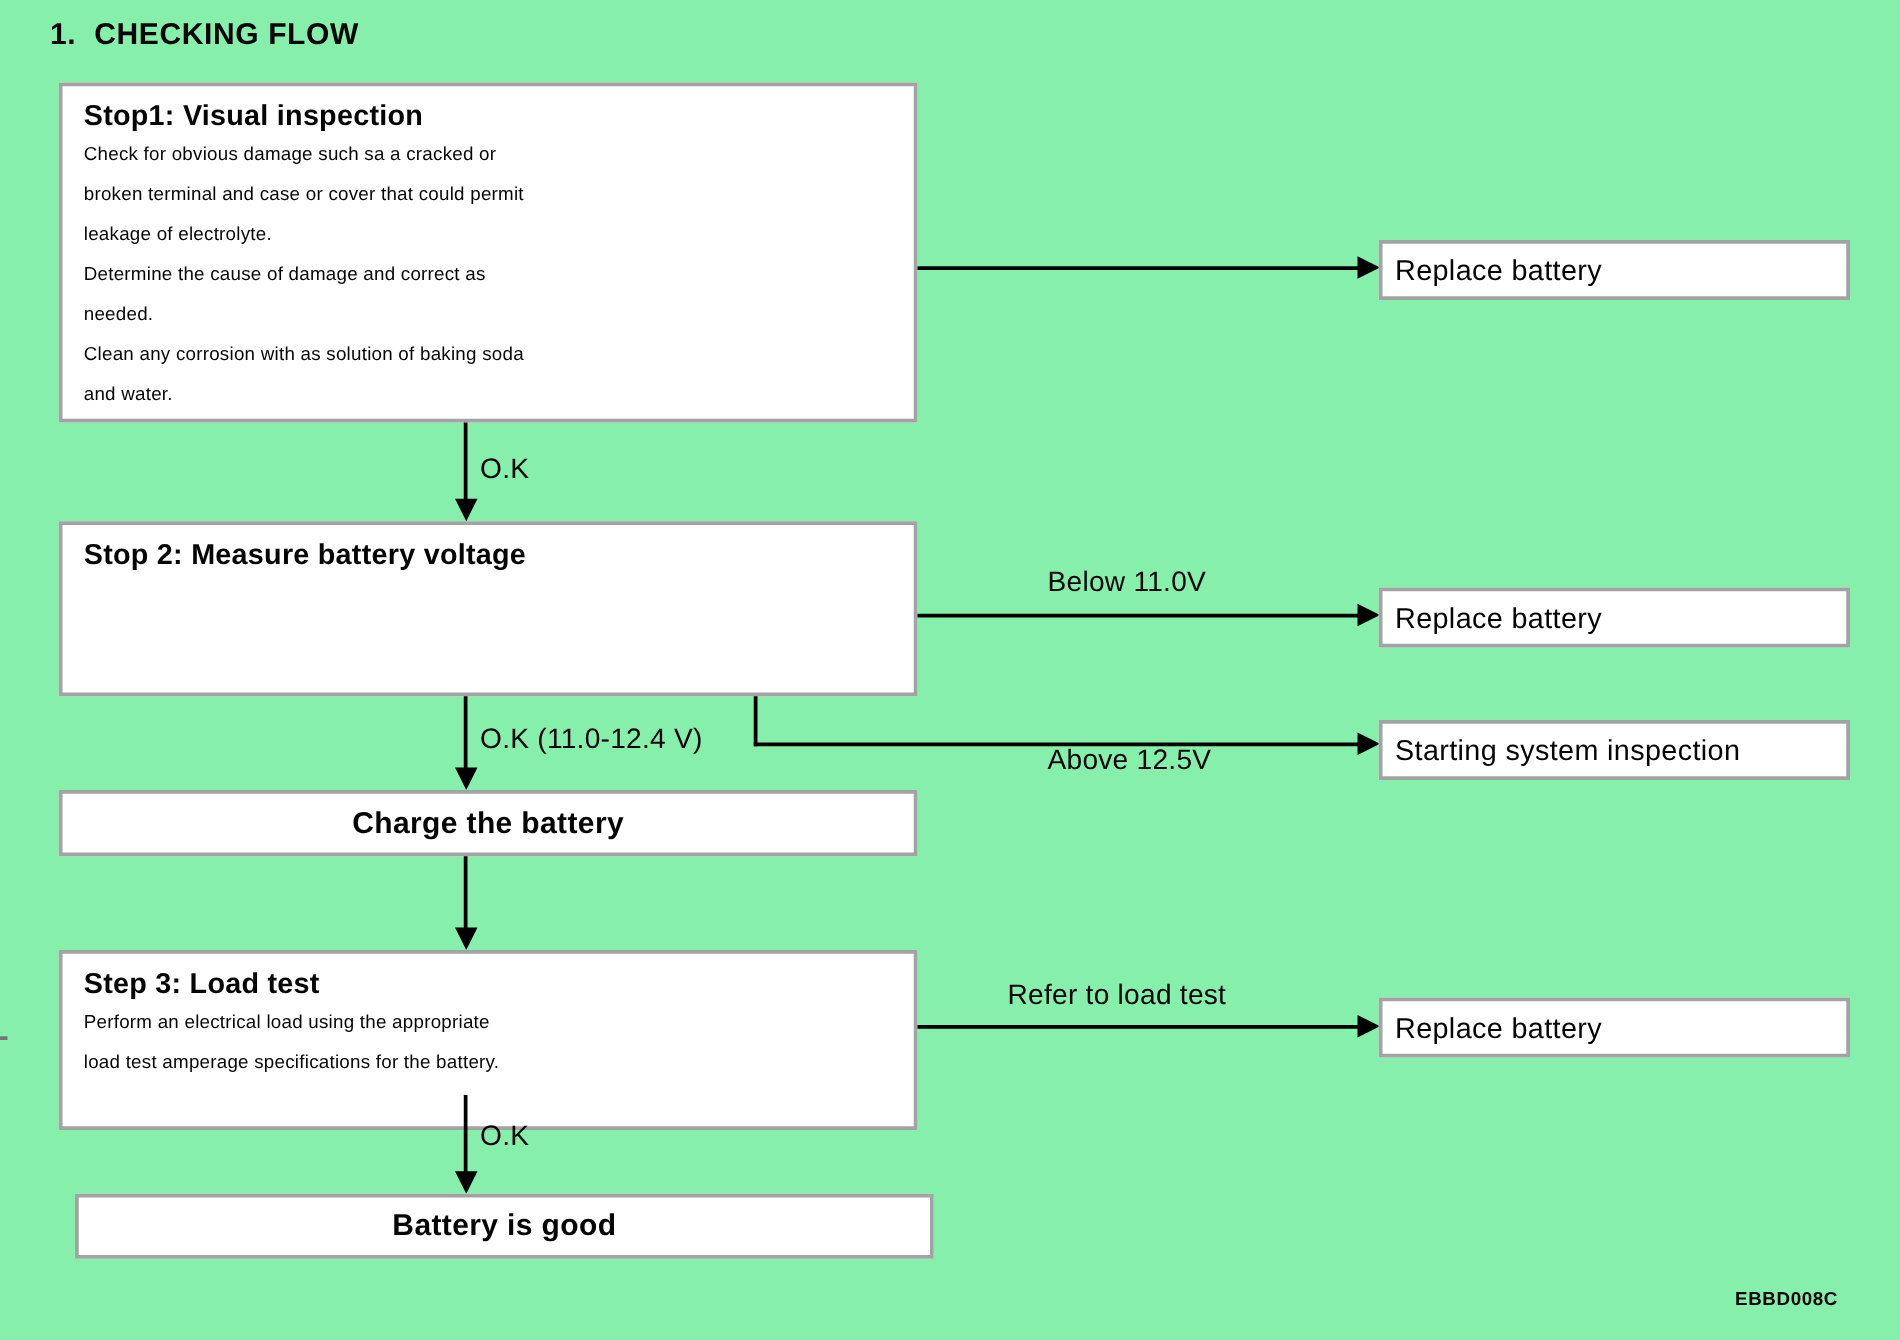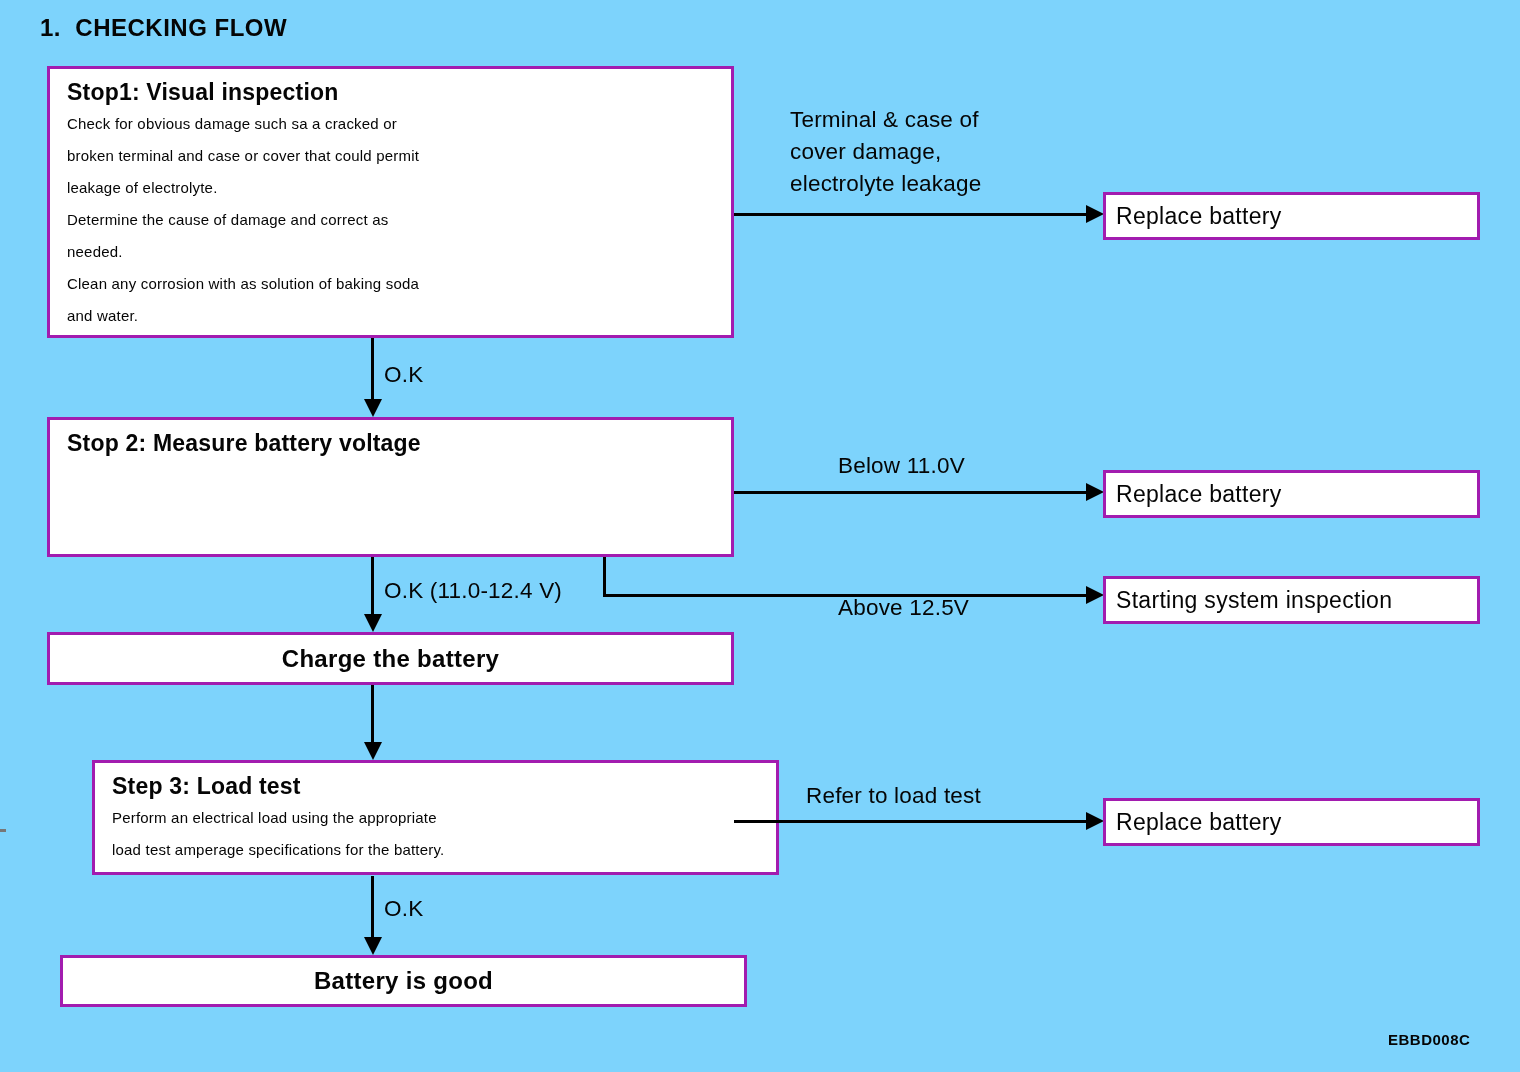--- a/index.html
+++ b/index.html
@@ -1,37 +1,37 @@
 <!DOCTYPE html>
 <html><head>
 <meta charset="utf-8">
 <style>
   * { margin: 0; padding: 0; box-sizing: border-box; }
   body { background: #ffffff; }
   .canvas {
     position: relative;
     width: 1520px;
     height: 1072px;
-    background: #7dd3fc;
+    background: #86efac;
     font-family: "Liberation Sans", sans-serif;
     color: #050505;
     overflow: hidden;
   }
   .title {
     position: absolute;
     left: 40px;
     top: 14px;
     font-size: 24px;
     font-weight: 700;
     letter-spacing: 0.5px;
     white-space: pre;
   }
   .box {
     position: absolute;
-    border: 3px solid #a21caf;
+    border: 3px solid #a3a3a3;
     background: #fff;
   }
   .step-box { padding: 7px 17px 0 17px; }
   .step-heading {
     font-size: 23px;
     font-weight: 700;
     line-height: 32px;
     letter-spacing: 0.2px;
   }
   .step-body {
@@ -104,23 +104,20 @@
     <div class="step-heading">Stop1: Visual inspection</div>
     <div class="step-body">Check for obvious damage such sa a cracked or
 broken terminal and case or cover that could permit
 leakage of electrolyte.
 Determine the cause of damage and correct as
 needed.
 Clean any corrosion with as solution of baking soda
 and water.</div>
   </div>
 
-  <div class="edge-label" style="left:790px; top:104px;">Terminal &amp; case of
-cover damage,
-electrolyte leakage</div>
   <div class="hline" style="left:734px; top:213px; width:354px;"></div>
   <div class="arrow-right" style="left:1086px; top:205px;"></div>
   <div class="box result-box" style="left:1103px; top:192px; width:377px; height:48px;">
     <span>Replace battery</span>
   </div>
 
   <div class="vline" style="left:371px; top:338px; height:63px;"></div>
   <div class="arrow-down" style="left:364px; top:399px;"></div>
   <div class="edge-label" style="left:384px; top:359px;">O.K</div>
 
@@ -147,21 +144,21 @@
   <div class="arrow-down" style="left:364px; top:614px;"></div>
   <div class="edge-label" style="left:384px; top:575px;">O.K (11.0-12.4 V)</div>
 
   <div class="box center-box" style="left:47px; top:632px; width:687px; height:53px;">
     <span>Charge the battery</span>
   </div>
 
   <div class="vline" style="left:371px; top:685px; height:59px;"></div>
   <div class="arrow-down" style="left:364px; top:742px;"></div>
 
-  <div class="box step-box" style="left:47px; top:760px; width:687px; height:115px;margin-left:45px;">
+  <div class="box step-box" style="left:47px; top:760px; width:687px; height:144px;">
     <div class="step-heading">Step 3: Load test</div>
     <div class="step-body">Perform an electrical load using the appropriate
 load test amperage specifications for the battery.</div>
   </div>
 
   <div class="edge-label" style="left:806px; top:780px;">Refer to load test</div>
   <div class="hline" style="left:734px; top:820px; width:354px;"></div>
   <div class="arrow-right" style="left:1086px; top:812px;"></div>
   <div class="box result-box" style="left:1103px; top:798px; width:377px; height:48px;">
     <span>Replace battery</span>

